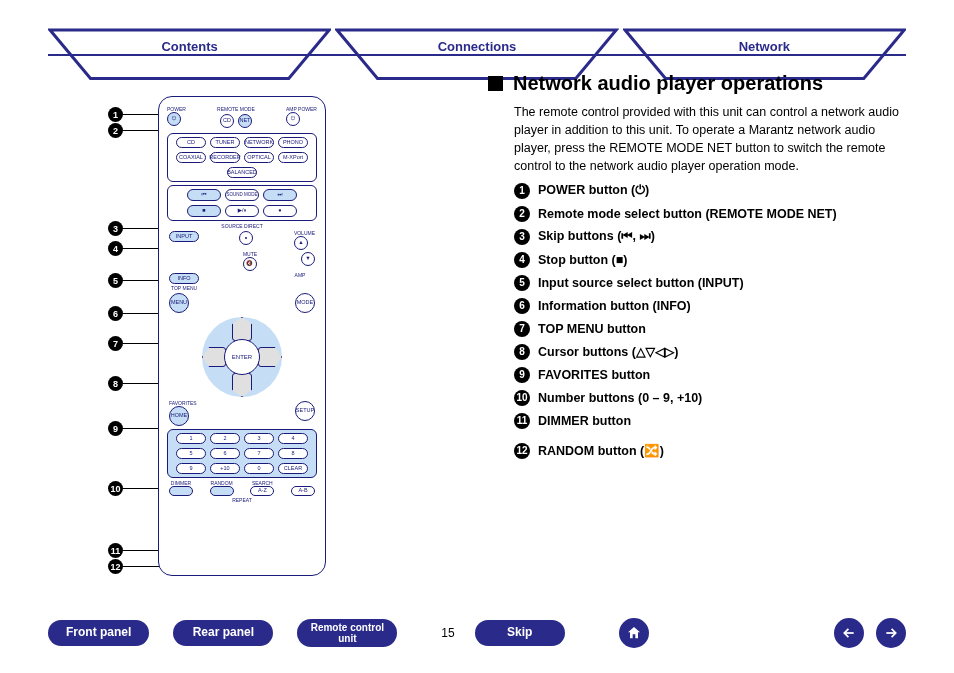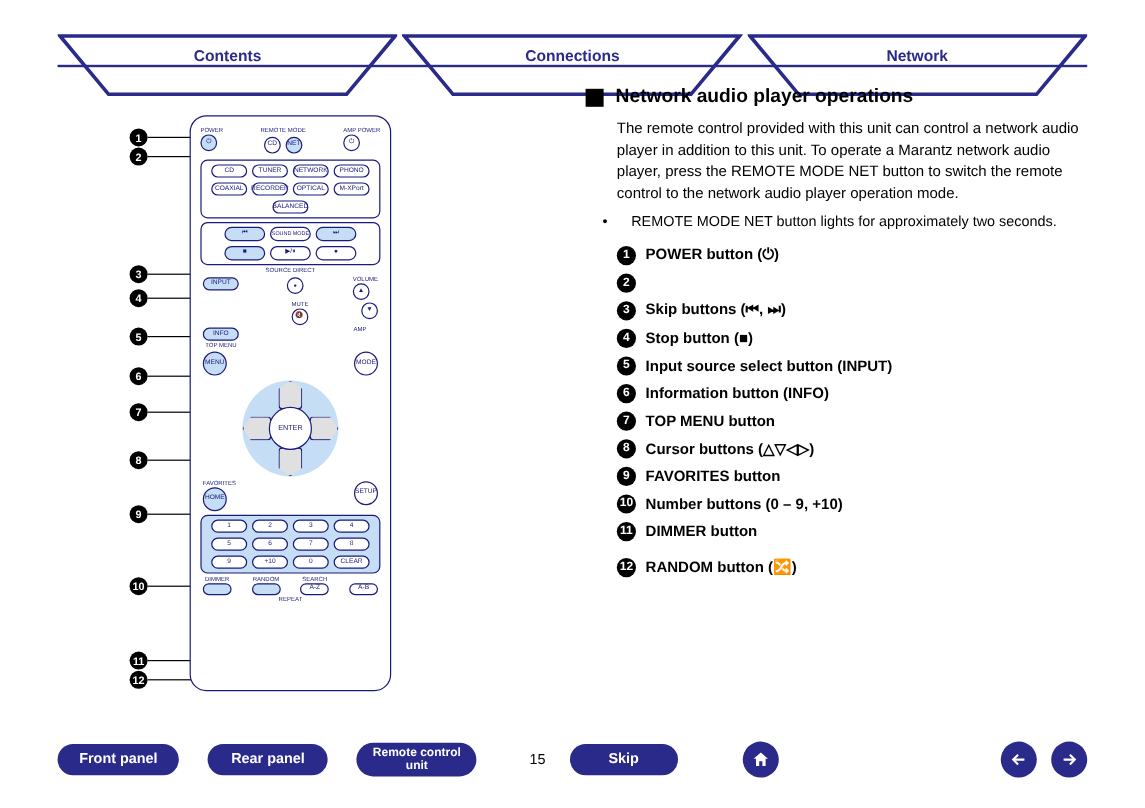--- a/index.html
+++ b/index.html
@@ -12,21 +12,21 @@
   .tab .label { position: absolute; inset: 0; display: flex; align-items: center; justify-content: center; color: #2a2a8a; font-weight: bold; font-size: 13px; }
 
   
   .content { position: absolute; top: 72px; left: 48px; right: 48px; bottom: 80px; display: flex; }
   .left { width: 390px; position: relative; }
   .right { flex: 1; padding-left: 50px; }
 
   
   .section-head { display: flex; align-items: center; gap: 10px; margin: 0 0 8px 0; }
   .section-sq { width: 15px; height: 15px; background: #000; }
-  .section-title { font-size: 16px; font-weight: bold; }
+  .section-title { font-size: 20px; font-weight: bold; }
   .para { font-size: 12.5px; line-height: 1.45; margin: 4px 0 4px 26px; }
   .bullet { font-size: 12px; margin: 6px 0 14px 26px; padding-left: 12px; text-indent: -12px; }
   .bullet::before { content: "•"; display: inline-block; width: 12px; }
   .itemlist { margin-left: 26px; }
   .item { display: flex; align-items: center; gap: 8px; margin: 7px 0; font-size: 12.5px; font-weight: bold; }
   .numcirc { width: 16px; height: 16px; border-radius: 50%; background: #000; color: #fff; font-size: 10px; font-weight: bold; display: flex; align-items: center; justify-content: center; flex-shrink: 0; }
 
   
   .remote-wrap { position: absolute; left: 110px; top: 24px; width: 168px; }
   .remote-body { width: 168px; height: 480px; border: 1.5px solid #1a1a7a; border-radius: 14px; background: #fff; padding: 8px 6px; position: relative; }
@@ -267,29 +267,29 @@
       </div>
     </div>
   </div>
 
   <div class="right">
     <div class="section-head">
       <div class="section-sq"></div>
       <div class="section-title">Network audio player operations</div>
     </div>
     <p class="para">The remote control provided with this unit can control a network audio player in addition to this unit. To operate a Marantz network audio player, press the REMOTE MODE NET button to switch the remote control to the network audio player operation mode.</p>
-    <p class="bullet">REMOTE MODE NET button lights for approximately two seconds.</p>
 
     <div class="itemlist">
       <div class="item">
           <div class="numcirc">1</div>
           <span>POWER button (⏻)</span>
         </div>
       <div class="item">
           <div class="numcirc">2</div>
+          <span>Remote mode select button (REMOTE MODE NET)</span>
         </div>
       <div class="item">
           <div class="numcirc">3</div>
           <span>Skip buttons (⏮, ⏭)</span>
         </div>
       <div class="item">
           <div class="numcirc">4</div>
           <span>Stop button (■)</span>
         </div>
       <div class="item">

